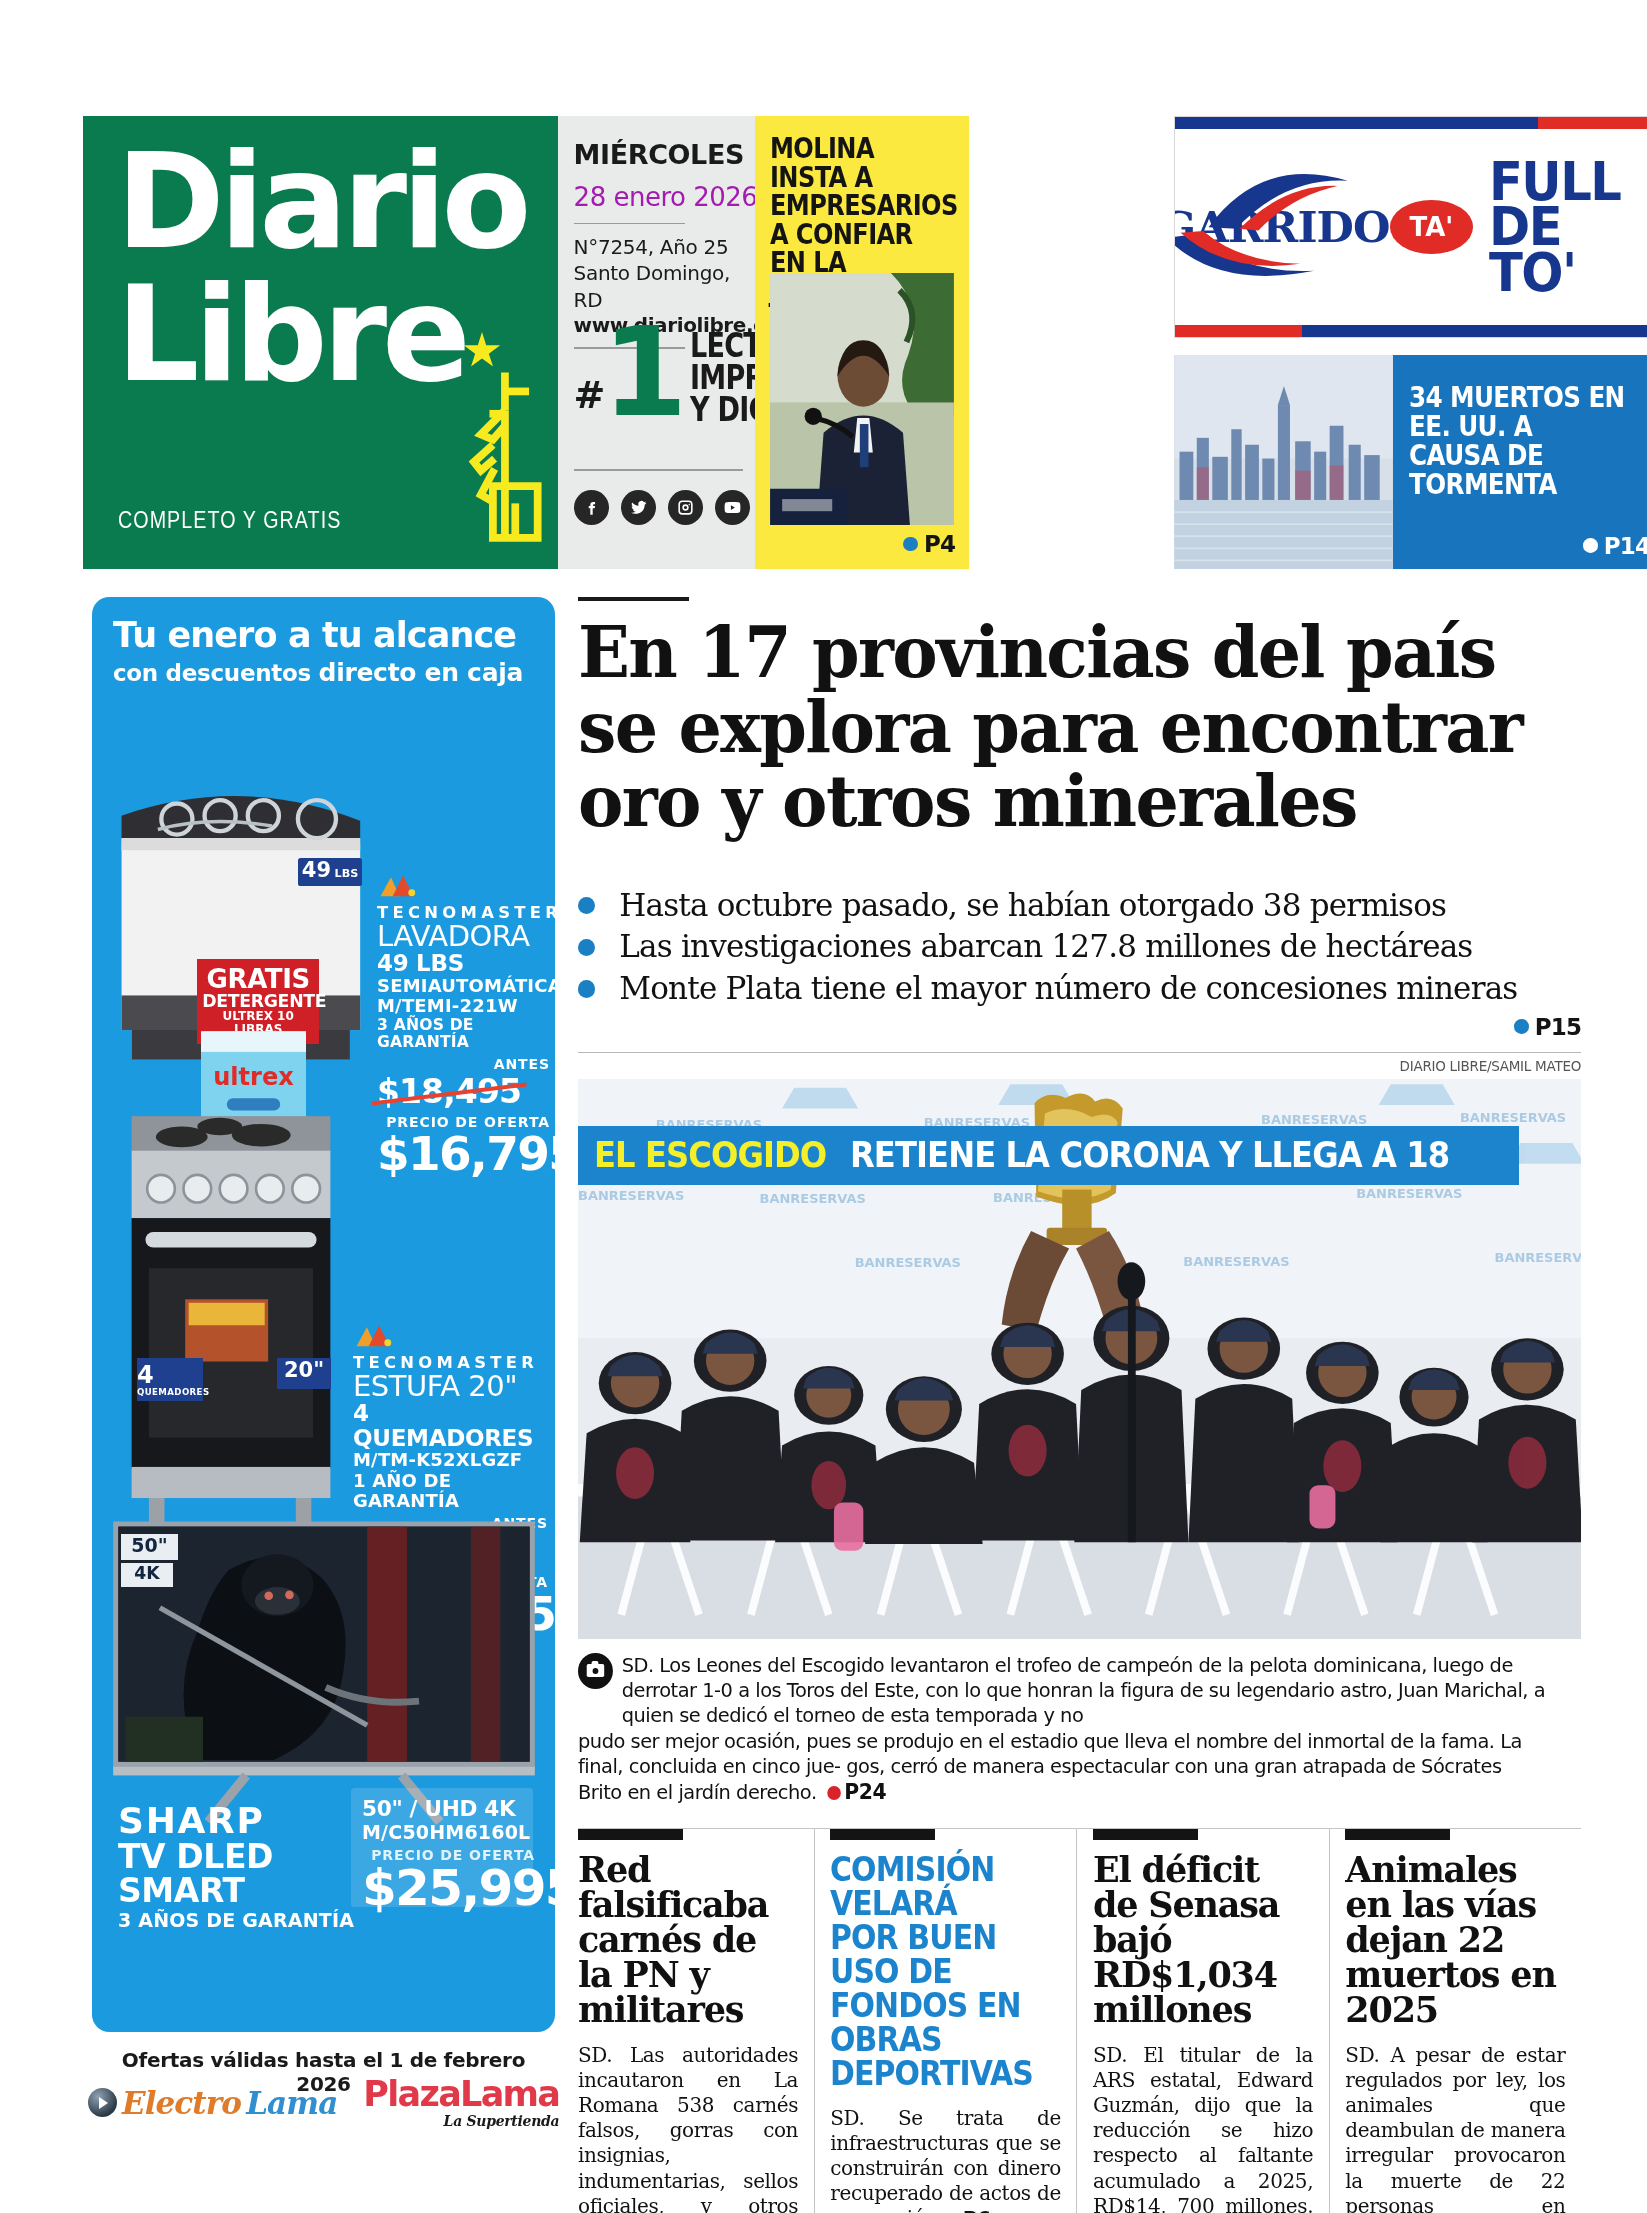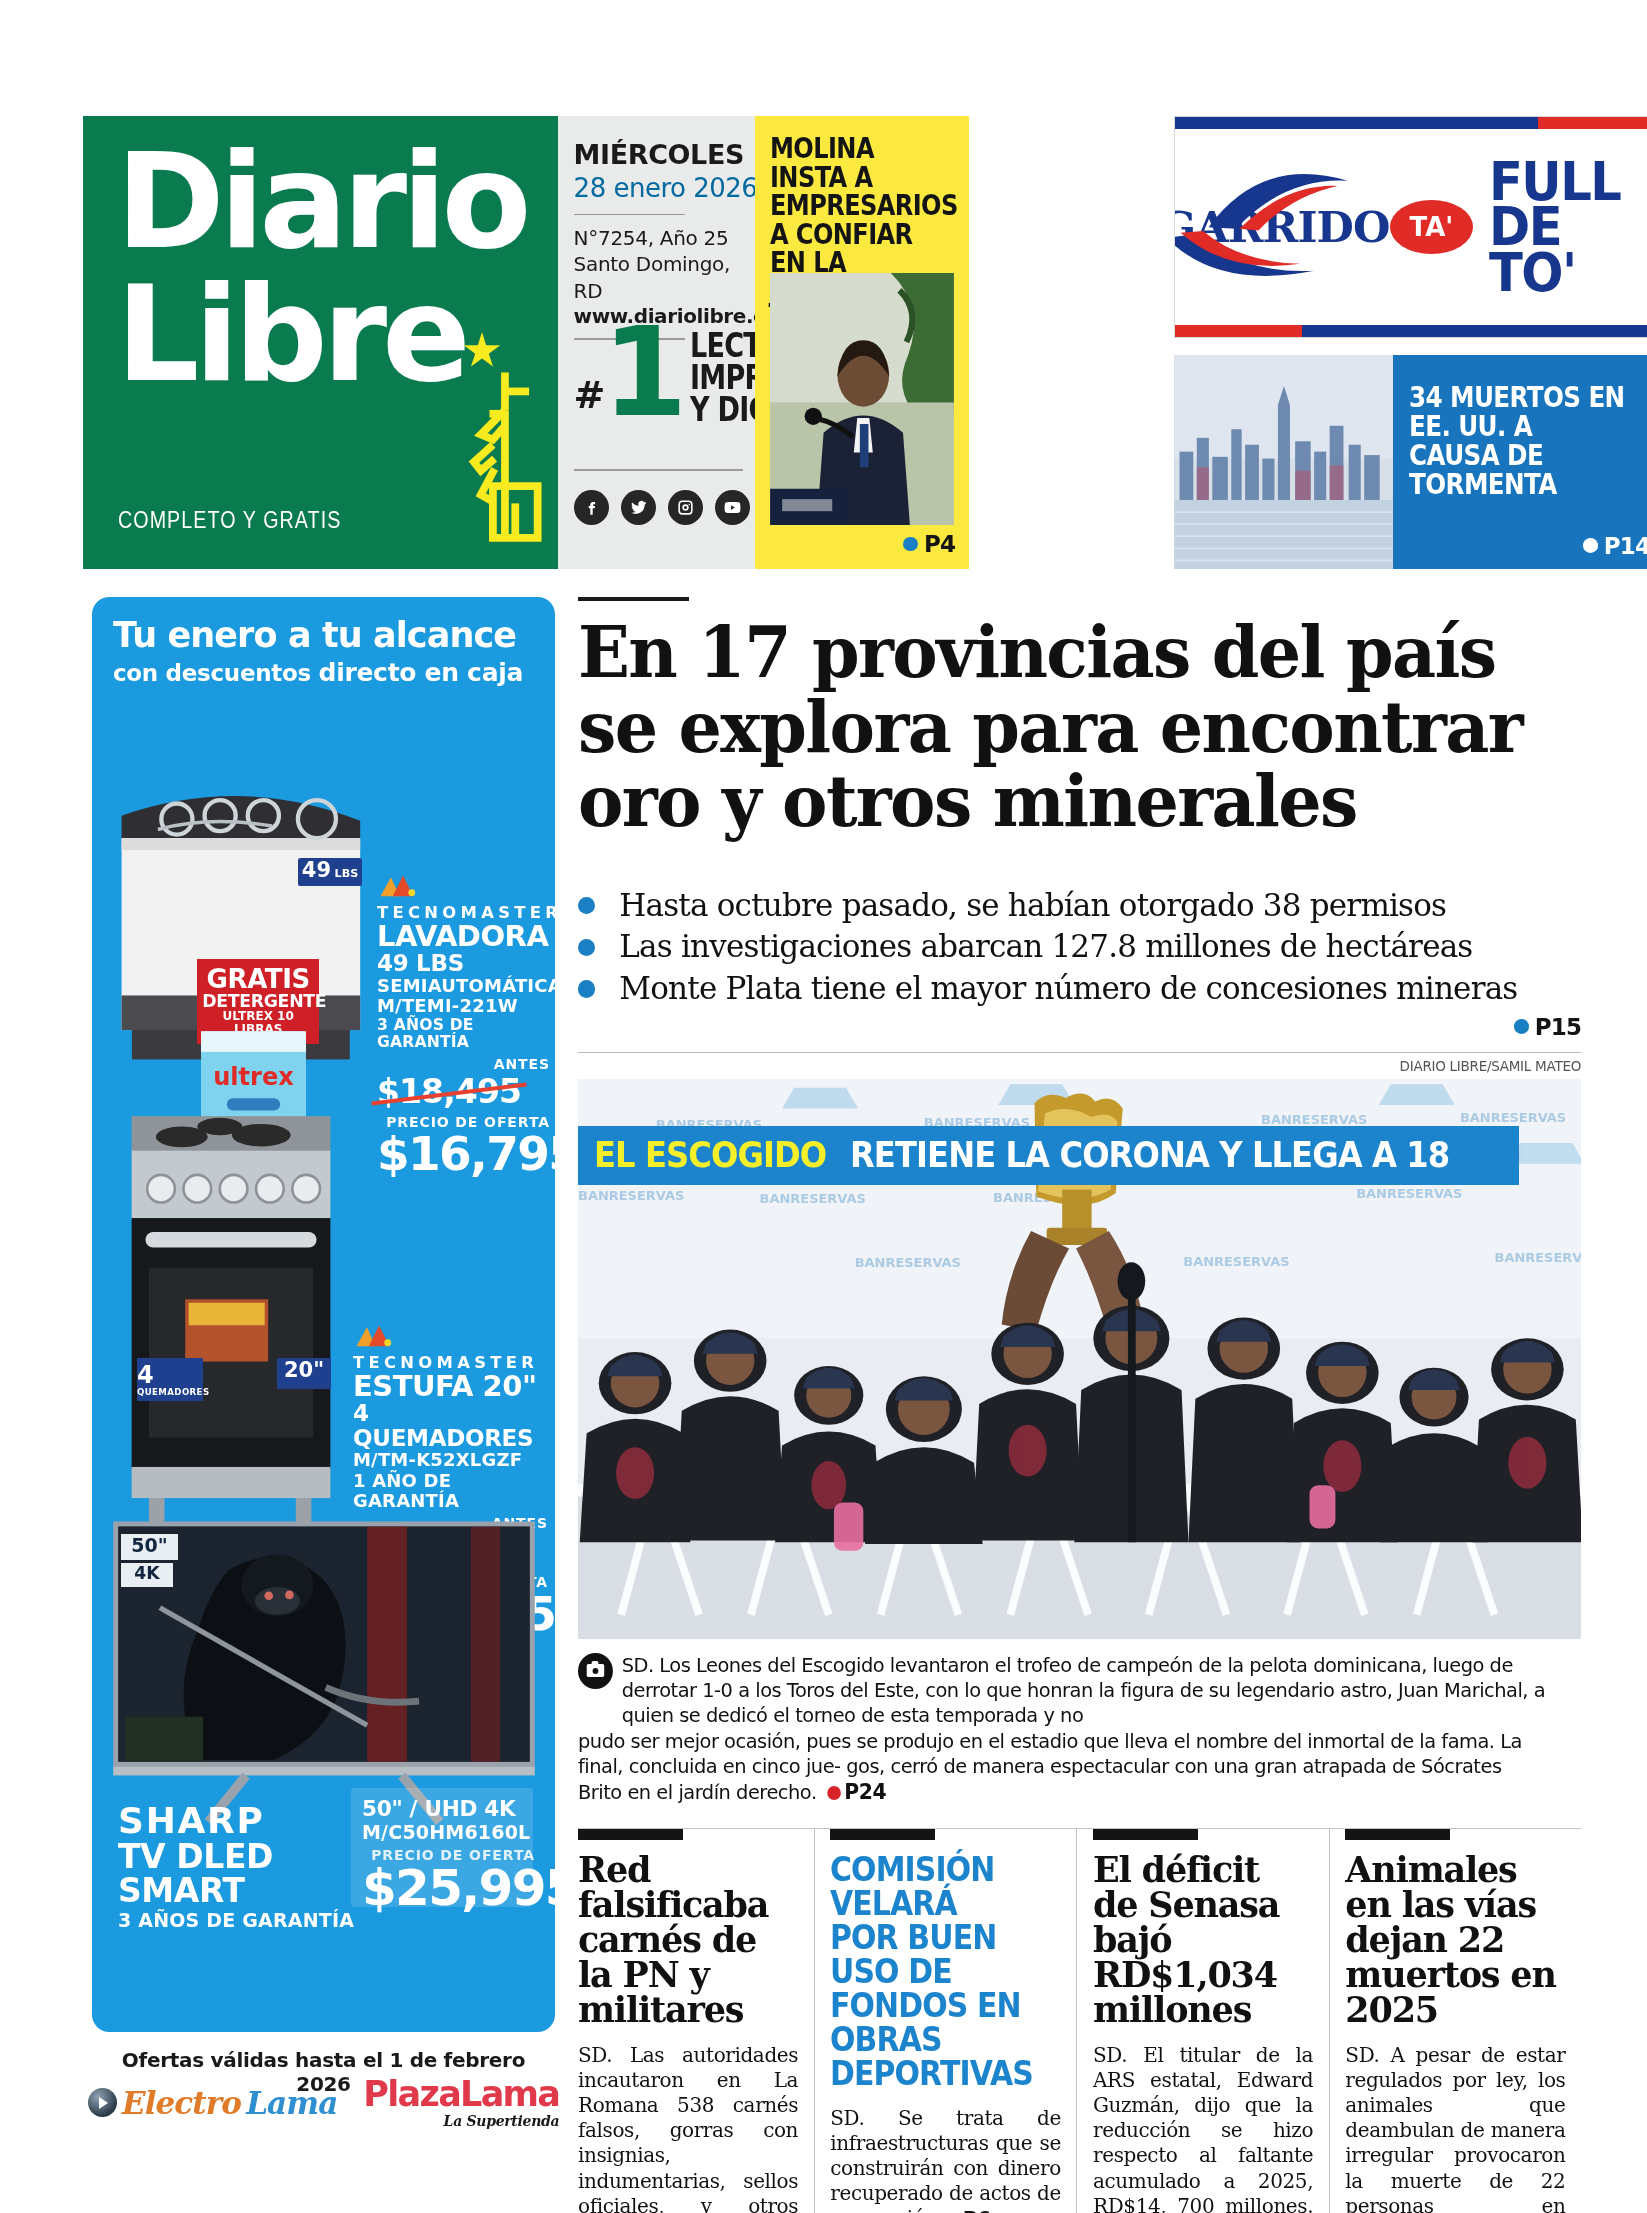--- a/index.html
+++ b/index.html
@@ -14,21 +14,21 @@
   .mh-libre{left:33px;top:164px;font-size:131px;}
   .mh-tag{position:absolute;left:35px;bottom:35px;color:#fff;font-size:24px;letter-spacing:1.3px;font-weight:400;
           font-family:"Liberation Sans",sans-serif;transform:scaleX(.82);transform-origin:left;}
   .mh-star{position:absolute;left:380px;top:216px;width:38px;height:38px;
         background:#f7ea1e;clip-path:polygon(50% 0%,61% 35%,98% 35%,68% 57%,79% 91%,50% 70%,21% 91%,32% 57%,2% 35%,39% 35%);}
   .mh-fig{position:absolute;left:372px;top:249px;width:93px;height:182px;}
 
   .dateblk{position:absolute;left:475px;top:0;width:197px;height:453px;background:#e9eaea;padding-left:16px;}
   .db-pad{position:absolute;left:15.6px;top:22.5px;right:12px;}
   .db-day{font-size:27px;font-weight:800;letter-spacing:-0.4px;color:#1a1a1a;font-family:"DejaVu Sans",sans-serif;}
-  .db-date{font-size:26px;color:#0369a1;margin-top:3px;letter-spacing:-0.5px;font-family:"DejaVu Sans",sans-serif;}
+  .db-date{font-size:26px;color:#a21caf;margin-top:12px;letter-spacing:-0.5px;font-family:"DejaVu Sans",sans-serif;}
   .db-rule{height:1.7px;background:#9a9a9a;margin:11.2px 0 9.5px 0;width:111px;}
   .db-line{font-size:20px;color:#1a1a1a;line-height:1.32;letter-spacing:-0.3px;font-family:"DejaVu Sans",sans-serif;}
   .db-web{font-size:20px;font-weight:800;color:#1a1a1a;letter-spacing:-0.4px;font-family:"DejaVu Sans",sans-serif;}
   .db-rule2{height:1.7px;background:#9a9a9a;margin:10.4px 0 0 0;width:111px;}
   .lect{position:absolute;left:15.6px;top:210px;display:flex;align-items:flex-start;}
   .lect-hash{font-size:38px;font-weight:900;color:#1a1a1a;line-height:1;margin-top:50px;font-family:"DejaVu Sans",sans-serif;}
   .lect-one{font-size:123px;font-weight:900;color:#0a7a4f;line-height:.76;margin-left:-3.5px;font-family:"DejaVu Sans",sans-serif;}
   .lect-txt{margin-left:2.6px;margin-top:3.5px;}
   .lect-txt div{font-size:33px;font-weight:800;color:#1a1a1a;line-height:.98;letter-spacing:-0.9px;
                 transform:scaleX(.82);transform-origin:left;font-family:"DejaVu Sans",sans-serif;white-space:nowrap;}
@@ -75,21 +75,21 @@
          line-height:1.02;font-family:"DejaVu Sans",sans-serif;}
   .ad-h2{position:absolute;left:21px;top:61px;right:10.4px;color:#fff;font-size:23px;font-weight:700;letter-spacing:-0.3px;
          font-family:"DejaVu Sans",sans-serif;}
   .ad-h2 b{font-weight:800;font-size:25px;text-align:right;}
 
   .prod{position:absolute;left:0;right:0;}
   .p-img{position:absolute;}
   .p-info{position:absolute;color:#fff;font-family:"DejaVu Sans",sans-serif;}
   .p-brandmark{width:40px;height:26px;}
   .p-brand{font-size:16.4px;font-weight:700;letter-spacing:4.3px;color:#fff;margin-top:1.7px;font-family:"DejaVu Sans",sans-serif;}
-  .p-title{font-size:29px;font-weight:700;letter-spacing:-0.5px;line-height:1.02;}
+  .p-title{font-size:29px;font-weight:400;letter-spacing:-0.5px;line-height:1.02;}
   .p-sub{font-size:23px;font-weight:800;letter-spacing:-0.3px;line-height:1.06;}
   .p-spec{font-size:18px;font-weight:700;letter-spacing:0.2px;line-height:1.14;}
   .p-label{font-size:14px;font-weight:700;letter-spacing:0.9px;margin-top:3.5px;text-align:right;}
   .p-old{font-size:33px;font-weight:800;letter-spacing:-0.9px;position:relative;display:inline-block;}
   .p-old:after{content:"";position:absolute;left:-4%;top:52%;width:108%;height:3.5px;background:#e8412f;transform:rotate(-7deg);}
   .p-new{font-size:47px;font-weight:900;letter-spacing:-1.7px;line-height:1;}
 
   .badge{position:absolute;background:#1f3f8f;color:#fff;font-weight:800;font-family:"DejaVu Sans",sans-serif;
          display:flex;align-items:baseline;justify-content:center;gap:3.5px;}
   .gratis{position:absolute;background:#cf2027;color:#fff;text-align:center;padding:7px 5.2px;font-family:"DejaVu Sans",sans-serif;}

